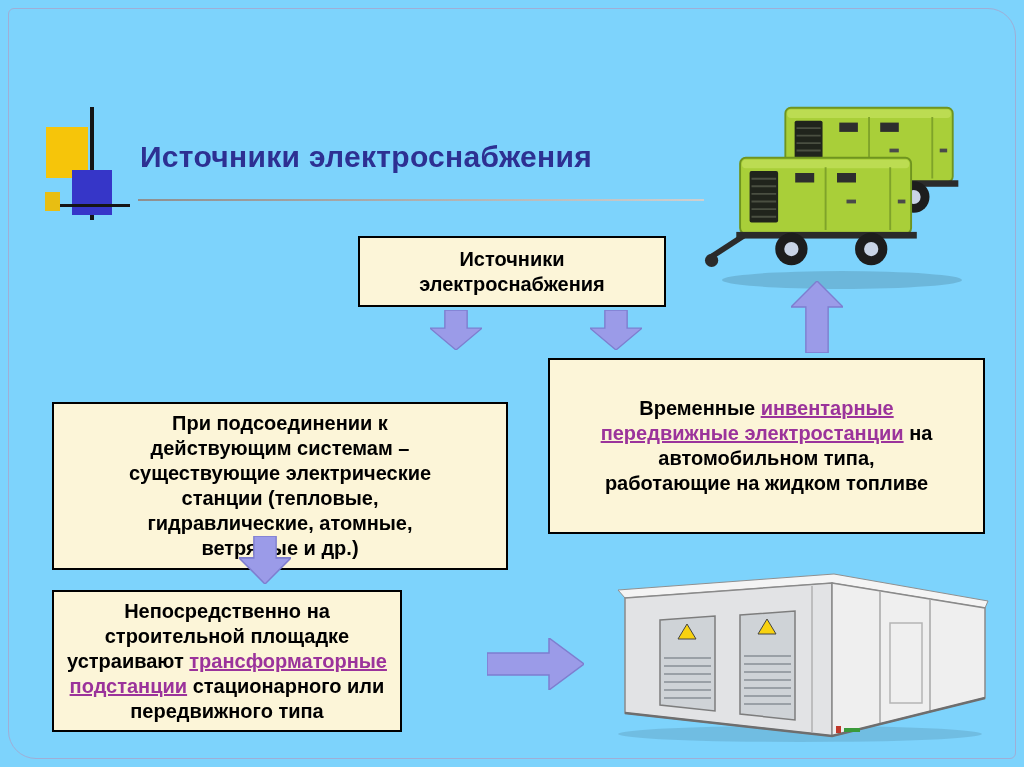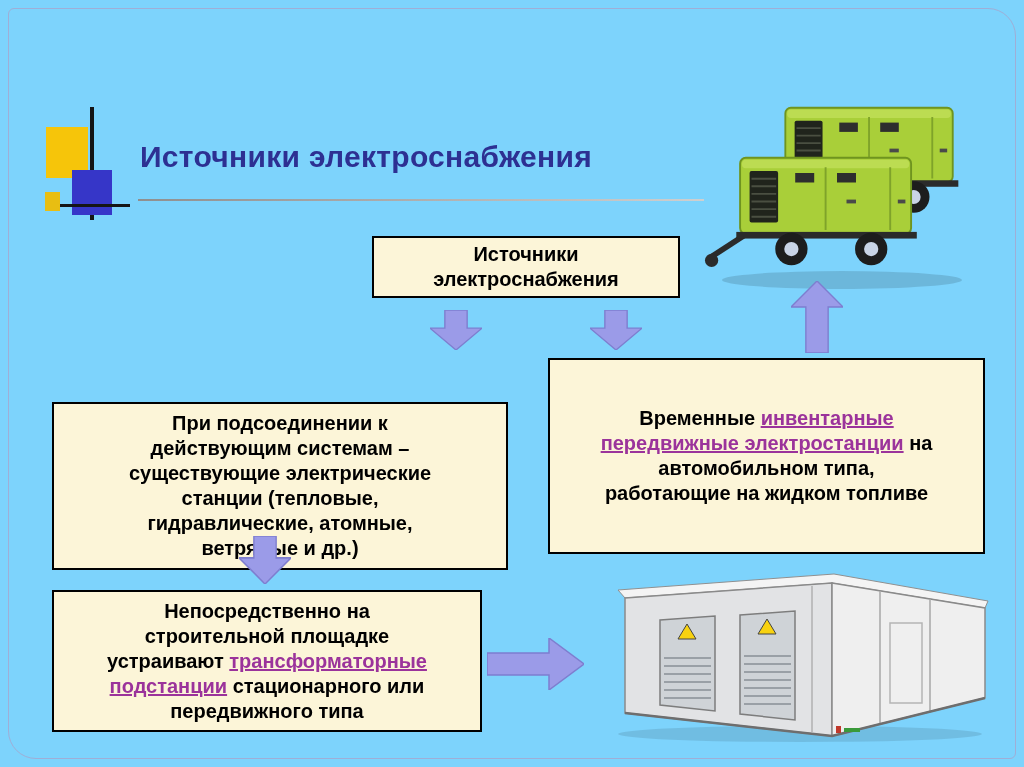--- a/index.html
+++ b/index.html
@@ -83,21 +83,21 @@
       <rect x="150" y="48" width="10" height="4" fill="#4a4a4a"></rect>
       <rect x="204" y="48" width="8" height="4" fill="#4a4a4a"></rect>
       <rect x="34" y="82" width="190" height="7" fill="#2b2b2b"></rect>
       <circle cx="92" cy="100" r="17" fill="#1d1d1d"></circle>
         <circle cx="92" cy="100" r="7.5" fill="#c9d4e6"></circle>
       <circle cx="176" cy="100" r="17" fill="#1d1d1d"></circle>
         <circle cx="176" cy="100" r="7.5" fill="#c9d4e6"></circle>
     </g>
   </svg>
 
-  <div class="box" style="left:372px; top:236px; width:308px; height:62px;">
+  <div class="box" style="left:358px; top:236px; width:308px; height:71px;">
     <p>Источники
 электроснабжения</p>
   </div>
 
   <svg class="arrow" style="left:430px; top:310px;" width="52" height="40" viewBox="0 0 56 44" preserveAspectRatio="none">
     <polygon points="16,0 40,0 40,20 56,20 28,44 0,20 16,20" fill="#9B9BE8" stroke="#7E7ECF" stroke-width="1.5"></polygon>
   </svg>
   <svg class="arrow" style="left:590px; top:310px;" width="52" height="40" viewBox="0 0 56 44" preserveAspectRatio="none">
     <polygon points="16,0 40,0 40,20 56,20 28,44 0,20 16,20" fill="#9B9BE8" stroke="#7E7ECF" stroke-width="1.5"></polygon>
   </svg>
@@ -108,32 +108,32 @@
 
   <div class="box" style="left:52px; top:358px; width:456px; height:168px;margin-top:44px;">
     <p>При подсоединении к
 действующим системам –
 существующие электрические
 станции (тепловые,
 гидравлические, атомные,
 ветряные и др.)</p>
   </div>
 
-  <div class="box" style="left:548px; top:358px; width:437px; height:196px;">
+  <div class="box" style="left:548px; top:358px; width:437px; height:176px;">
     <p><span>Временные </span><span class="link">инвентарные
 передвижные электростанции</span><span> на
 автомобильном типа,
 работающие на жидком топливе</span></p>
   </div>
 
   <svg class="arrow" style="left:239px; top:536px;" width="52" height="48" viewBox="0 0 56 44" preserveAspectRatio="none">
     <polygon points="16,0 40,0 40,20 56,20 28,44 0,20 16,20" fill="#9B9BE8" stroke="#7E7ECF" stroke-width="1.5"></polygon>
   </svg>
 
-  <div class="box" style="left:52px; top:590px; width:430px; height:142px;">
+  <div class="box" style="left:52px; top:590px; width:350px; height:142px;">
     <p><span>Непосредственно на
 строительной площадке
 устраивают </span><span class="link">трансформаторные
 подстанции</span><span> стационарного или
 передвижного типа</span></p>
   </div>
 
   <svg class="arrow" style="left:487px; top:638px;" width="97" height="52" viewBox="0 0 97 52" preserveAspectRatio="none">
     <polygon points="0,15 62,15 62,0 97,26 62,52 62,37 0,37" fill="#9B9BE8" stroke="#7E7ECF" stroke-width="1.5"></polygon>
   </svg>

